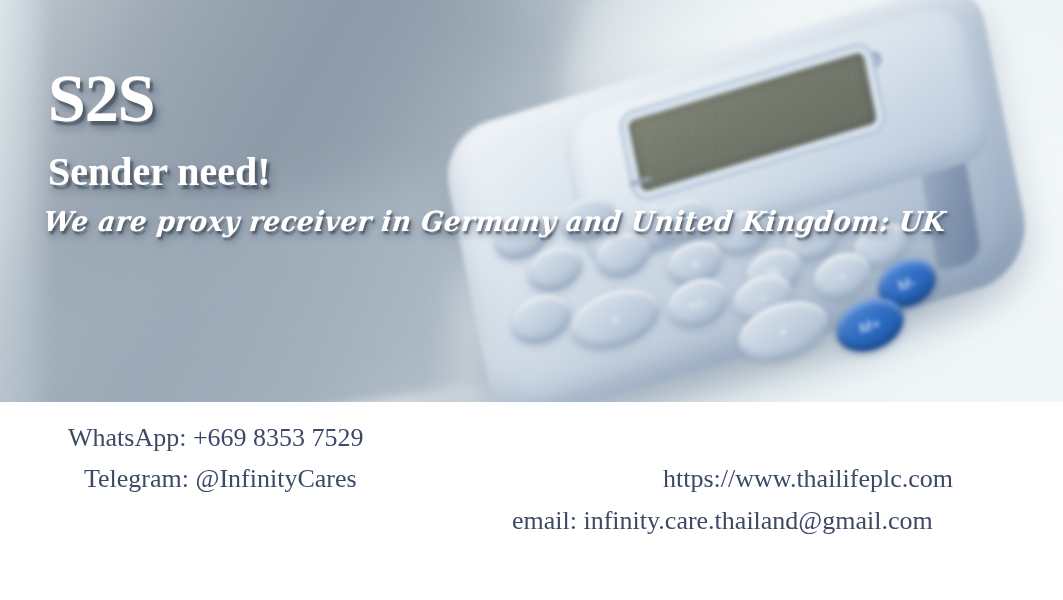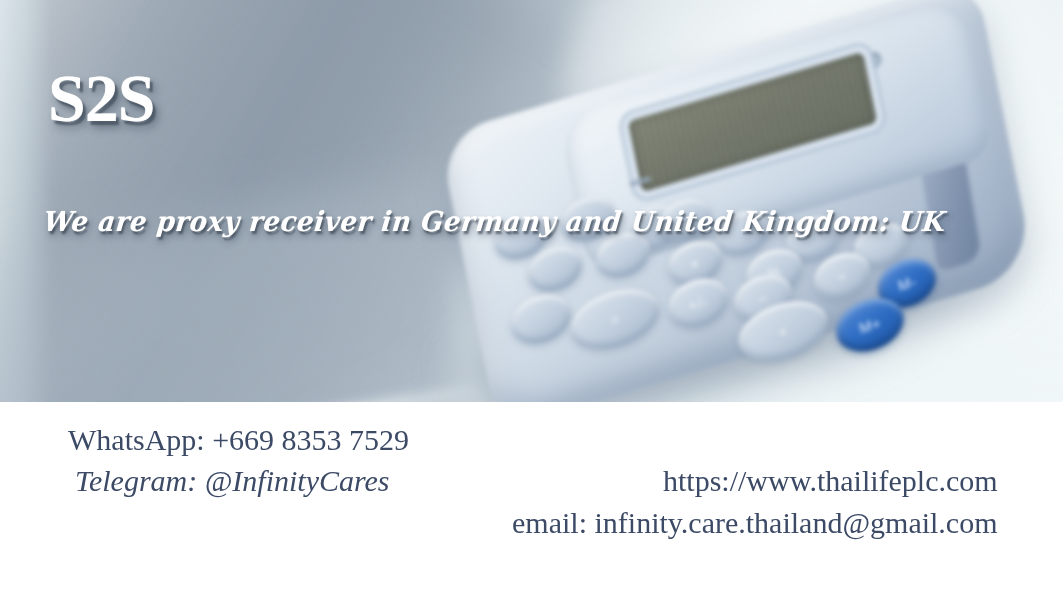--- a/index.html
+++ b/index.html
@@ -300,26 +300,26 @@
   #footer {
     position: absolute;
     left: 0; top: 402px;
     width: 1063px;
     height: 198px;
     background: #ffffff;
   }
   .contact-line {
     position: absolute;
     font-family: "Liberation Serif", serif;
-    font-size: 30px;
+    font-size: 26px;
     color: #3c4a66;
     white-space: nowrap;
   }
   #whatsapp  { left: 68px;  top: 21px; }
-  #telegram  { left: 75px;  top: 62px; font-style: italic; }
+  #telegram  { left: 84px;  top: 62px; }
   #lineid    { left: 68px;  top: 104px; }
   #website   { left: 663px; top: 62px; }
   #email     { left: 512px; top: 104px; }
 </style>
 </head>
 <body>
 
 <div id="card">
 
   <div id="hero">
@@ -362,20 +362,21 @@
       <div class="key" style="left:95px;  top:268px; width:62px; height:46px;"></div>
       <div class="key" style="left:154px; top:264px; width:92px; height:54px;">=</div>
       <div class="key" style="left:252px; top:252px; width:62px; height:46px;">+/-</div>
       <div class="key" style="left:318px; top:248px; width:60px; height:44px;">−</div>
       <div class="key" style="left:322px; top:276px; width:92px; height:54px;">+</div>
       <div class="key blue" style="left:420px; top:272px; width:70px; height:50px;">M+</div>
     </div>
 
     <div class="hero-text" id="brand">S2S</div>
 
+    <div class="hero-text" id="tagline">Sender need!</div>
 
     <div class="hero-text" id="subtagline">We are proxy receiver in Germany and United Kingdom: UK</div>
   </div>
 
   <div id="footer">
     <div class="contact-line" id="whatsapp">WhatsApp: +669 8353 7529</div>
 
     <div class="contact-line" id="telegram">Telegram: @InfinityCares</div>
 
 

